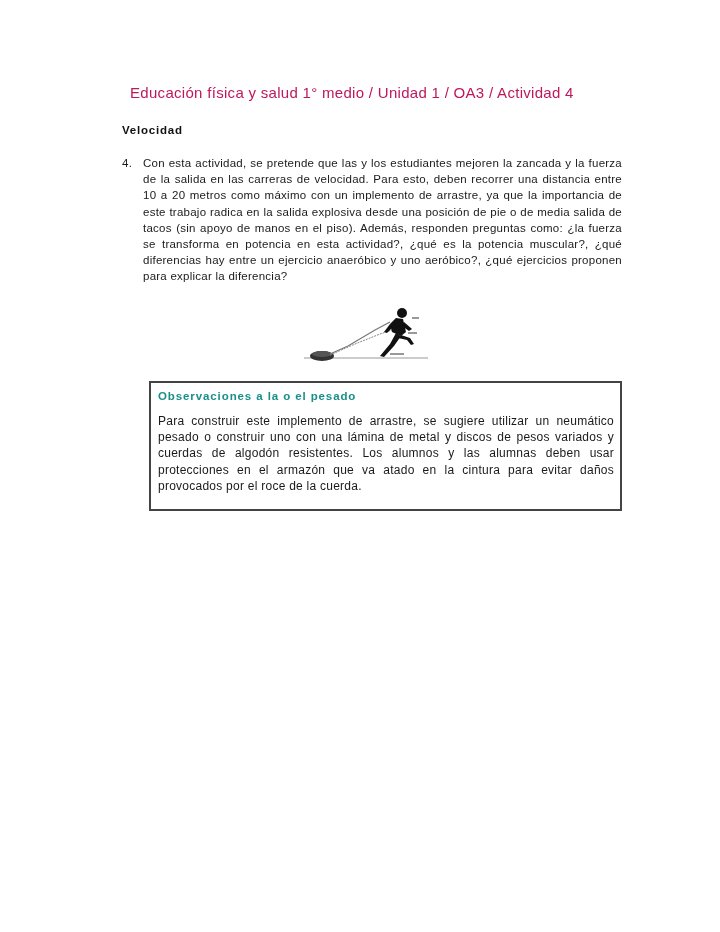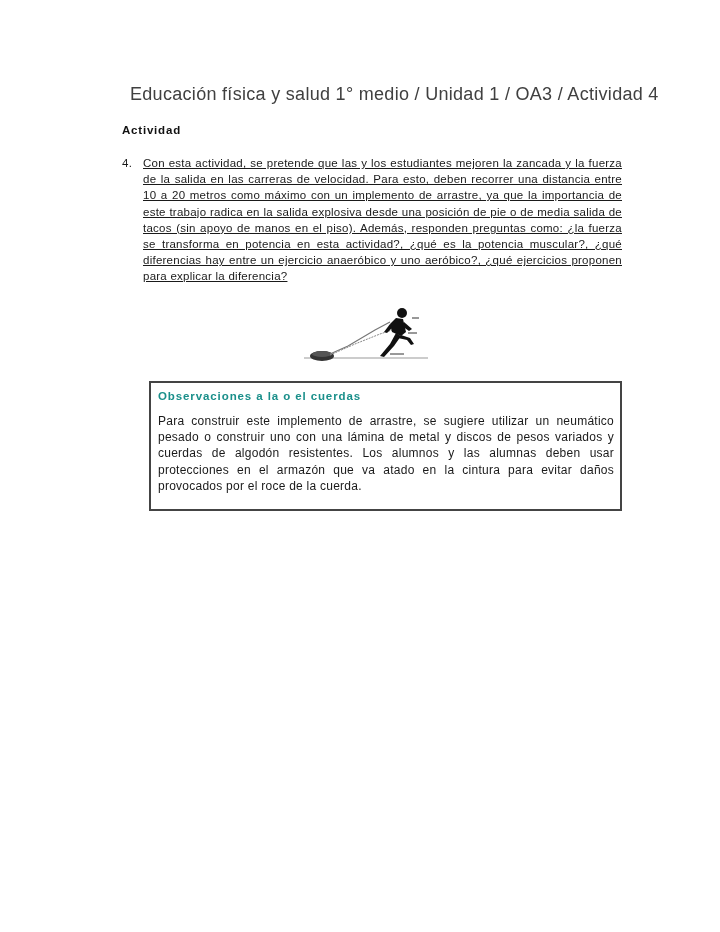--- a/index.html
+++ b/index.html
@@ -12,22 +12,22 @@
       height: 932px;
       position: relative;
       overflow: hidden;
       font-family: "Liberation Sans", "DejaVu Sans", sans-serif;
       color: #1a1a1a;
     }
     .header {
       position: absolute;
       left: 130px;
       top: 84px;
-      font-size: 18px;
-      color: #404040;
+      font-size: 15px;
+      color: #be185d;
       letter-spacing: 0.3px;
       white-space: nowrap;
     }
     .section-title {
       position: absolute;
       left: 122px;
       top: 124px;
       font-size: 11.5px;
       font-weight: bold;
       letter-spacing: 0.8px;
@@ -45,21 +45,20 @@
     }
     .item-number {
       position: absolute;
       left: 0;
       top: 0;
       width: 20px;
     }
     .item-text {
       margin-left: 21px;
       text-align: justify;
-      text-decoration: underline;
     }
     .figure {
       position: absolute;
       left: 300px;
       top: 302px;
       width: 130px;
       height: 70px;
     }
     .notes-box {
       position: absolute;
@@ -89,21 +88,21 @@
       letter-spacing: 0.25px;
       text-align: justify;
       color: #1a1a1a;
     }
   </style>
 </head>
 <body>
 
 <div class="header">Educación física y salud 1° medio / Unidad 1 / OA3 / Actividad 4</div>
 
-<div class="section-title">Actividad</div>
+<div class="section-title">Velocidad</div>
 
 <div class="item">
   <span class="item-number">4.</span>
   <div class="item-text">Con esta actividad, se pretende que las y los estudiantes mejoren la zancada y la fuerza de la salida en las carreras de velocidad. Para esto, deben recorrer una distancia entre 10 a 20 metros como máximo con un implemento de arrastre, ya que la importancia de este trabajo radica en la salida explosiva desde una posición de pie o de media salida de tacos (sin apoyo de manos en el piso). Además, responden preguntas como: ¿la fuerza se transforma en potencia en esta actividad?, ¿qué es la potencia muscular?, ¿qué diferencias hay entre un ejercicio anaeróbico y uno aeróbico?, ¿qué ejercicios proponen para explicar la diferencia?</div>
 </div>
 
 <div class="figure">
   <svg width="130" height="70" viewBox="0 0 130 70" xmlns="http://www.w3.org/2000/svg">
 
     <line x1="4" y1="56" x2="128" y2="56" stroke="#999" stroke-width="1"></line>
@@ -123,15 +122,15 @@
       <path d="M101 33 L110 36 L114 42 L111 43 L107 38 L98 36 Z"></path>
     </g>
 
     <line x1="112" y1="16" x2="119" y2="16" stroke="#333" stroke-width="1"></line>
     <line x1="108" y1="31" x2="117" y2="31" stroke="#333" stroke-width="1"></line>
     <line x1="90" y1="52" x2="104" y2="52" stroke="#333" stroke-width="1"></line>
   </svg>
 </div>
 
 <div class="notes-box">
-  <div class="notes-title">Observaciones a la o el cuerdas</div>
+  <div class="notes-title">Observaciones a la o el pesado</div>
   <div class="notes-text">Para construir este implemento de arrastre, se sugiere utilizar un neumático pesado o construir uno con una lámina de metal y discos de pesos variados y cuerdas de algodón resistentes. Los alumnos y las alumnas deben usar protecciones en el armazón que va atado en la cintura para evitar daños provocados por el roce de la cuerda.</div>
 </div>
 
 </body></html>

